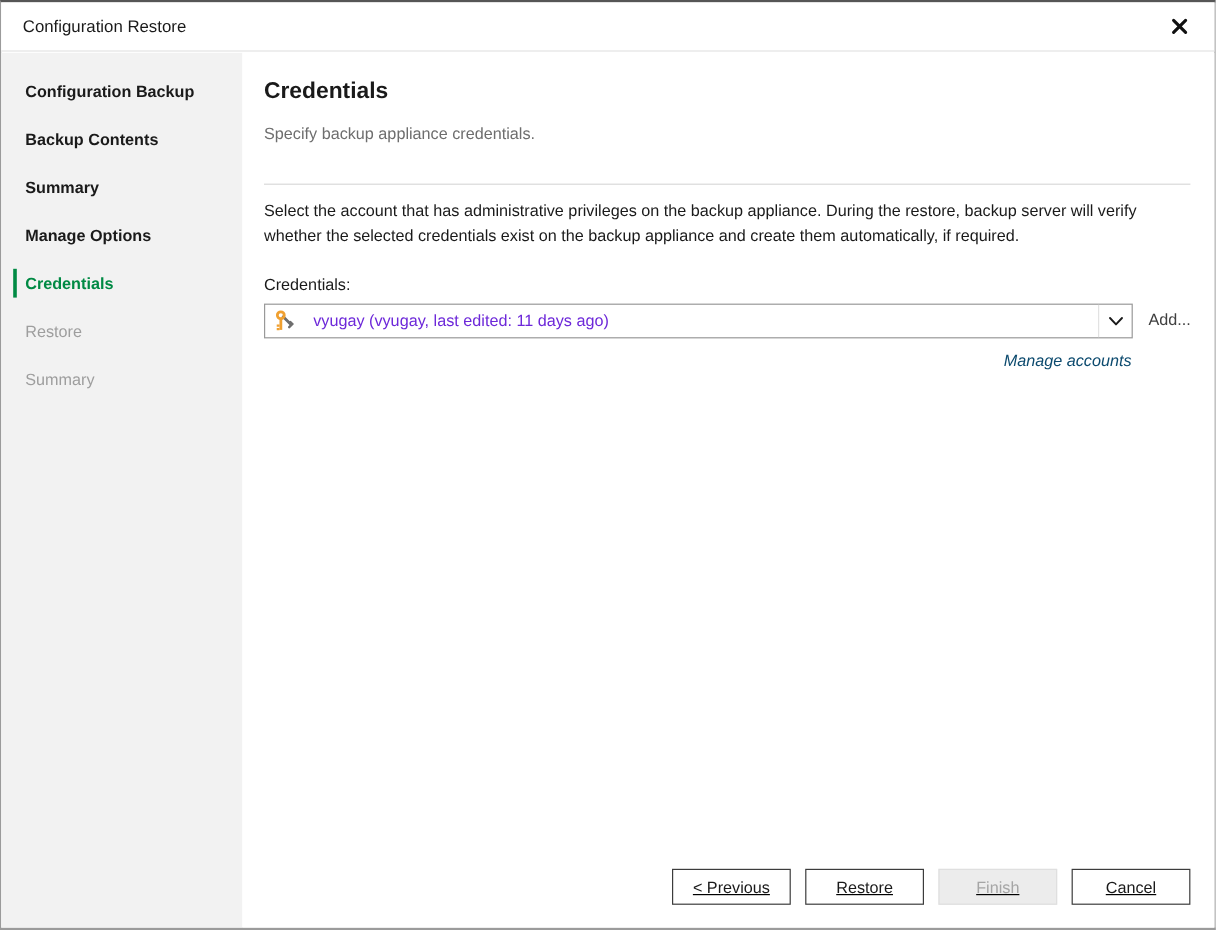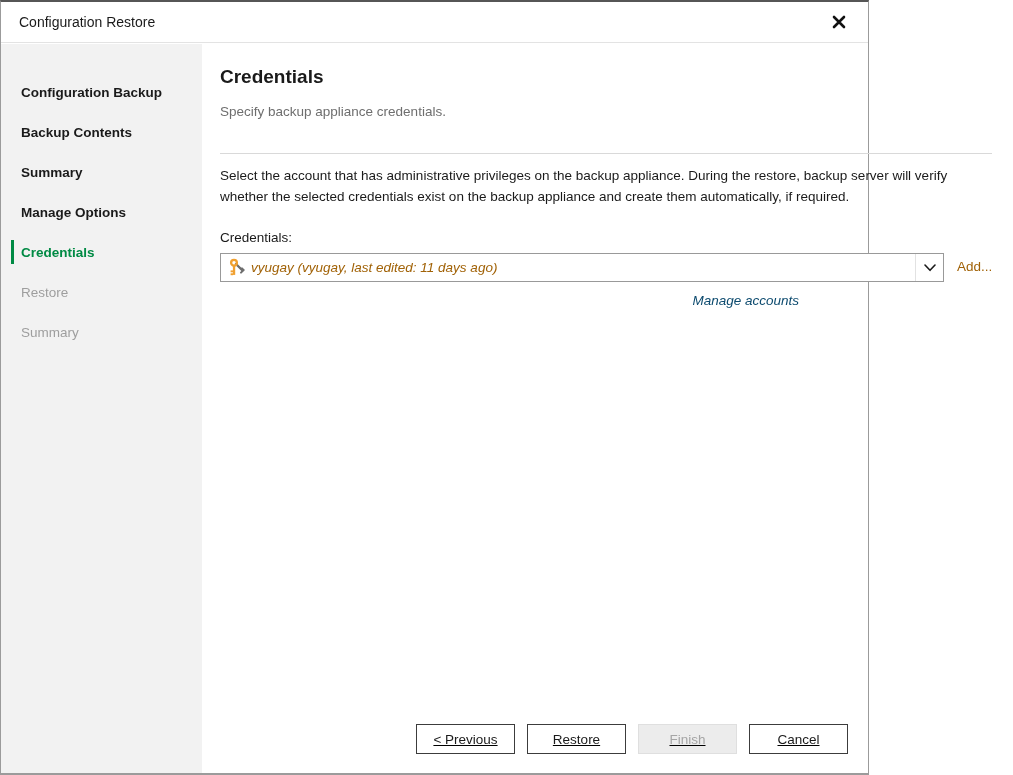--- a/index.html
+++ b/index.html
@@ -4,21 +4,21 @@
 <style>
   * { margin:0; padding:0; box-sizing:border-box; }
   html,body { width:1013px; height:775px; }
   body {
     font-family:"Liberation Sans", sans-serif;
     background:#fff;
     overflow:hidden;
   }
   .dialog {
     position:relative;
-    width:869px; height:775px;
+    width:1013px; height:775px;
     background:#fff;
     border:1px solid #9b9b9b;
     border-top:2px solid #565656;
     border-bottom:2px solid #9b9b9b;
   }
   
   .titlebar {
     position:absolute; left:0; top:0; right:0; height:41px;
     background:#fff;
     border-bottom:1px solid #e3e3e3;
@@ -34,21 +34,21 @@
     display:flex; align-items:center; justify-content:center;
     cursor:pointer;
   }
   
   .body-wrap {
     position:absolute; left:0; top:42px; right:0; bottom:0;
     display:flex;
   }
   .sidebar {
     width:201px; background:#f2f2f2;
-    padding-top:28px;
+    padding-top:12px;
     flex-shrink:0;
   }
   .nav-item {
     position:relative;
     height:40px;
     display:flex; align-items:center;
     padding-left:20px;
     font-size:13.5px; font-weight:700; color:#1a1a1a;
     cursor:default;
   }
@@ -86,35 +86,34 @@
     position:absolute; left:18px; top:209px; width:724px; height:29px;
     background:#fff;
     border:1px solid #999;
     display:flex; align-items:center;
     cursor:pointer;
   }
   .combo .key-icon {
     margin-left:7px; display:flex; align-items:center;
   }
   .combo-text {
-    margin-left:6px;
-    font-size:13.5px; color:#a16207;
+    margin-left:16px;
+    font-size:13.5px; color:#6d28d9;
     white-space:nowrap; overflow:hidden;
     flex:1;
-    font-style:italic;
   }
   .combo-chevron {
     width:28px; height:100%;
     border-left:1px solid #e2e2e2;
     display:flex; align-items:center; justify-content:center;
     flex-shrink:0;
   }
   .add-link {
     position:absolute; left:755px; top:215px;
-    font-size:13.5px; color:#a16207; text-decoration:none; cursor:pointer;
+    font-size:13.5px; color:#404040; text-decoration:none; cursor:pointer;
   }
   .manage-link {
     position:absolute; top:249px; right:69px;
     font-size:13.5px; color:#0c4a6e; text-decoration:none; cursor:pointer;font-style:italic;
   }
   
   .footer {
     position:absolute; right:20px; bottom:19px;
     display:flex; gap:12px;text-decoration:underline;
   }

